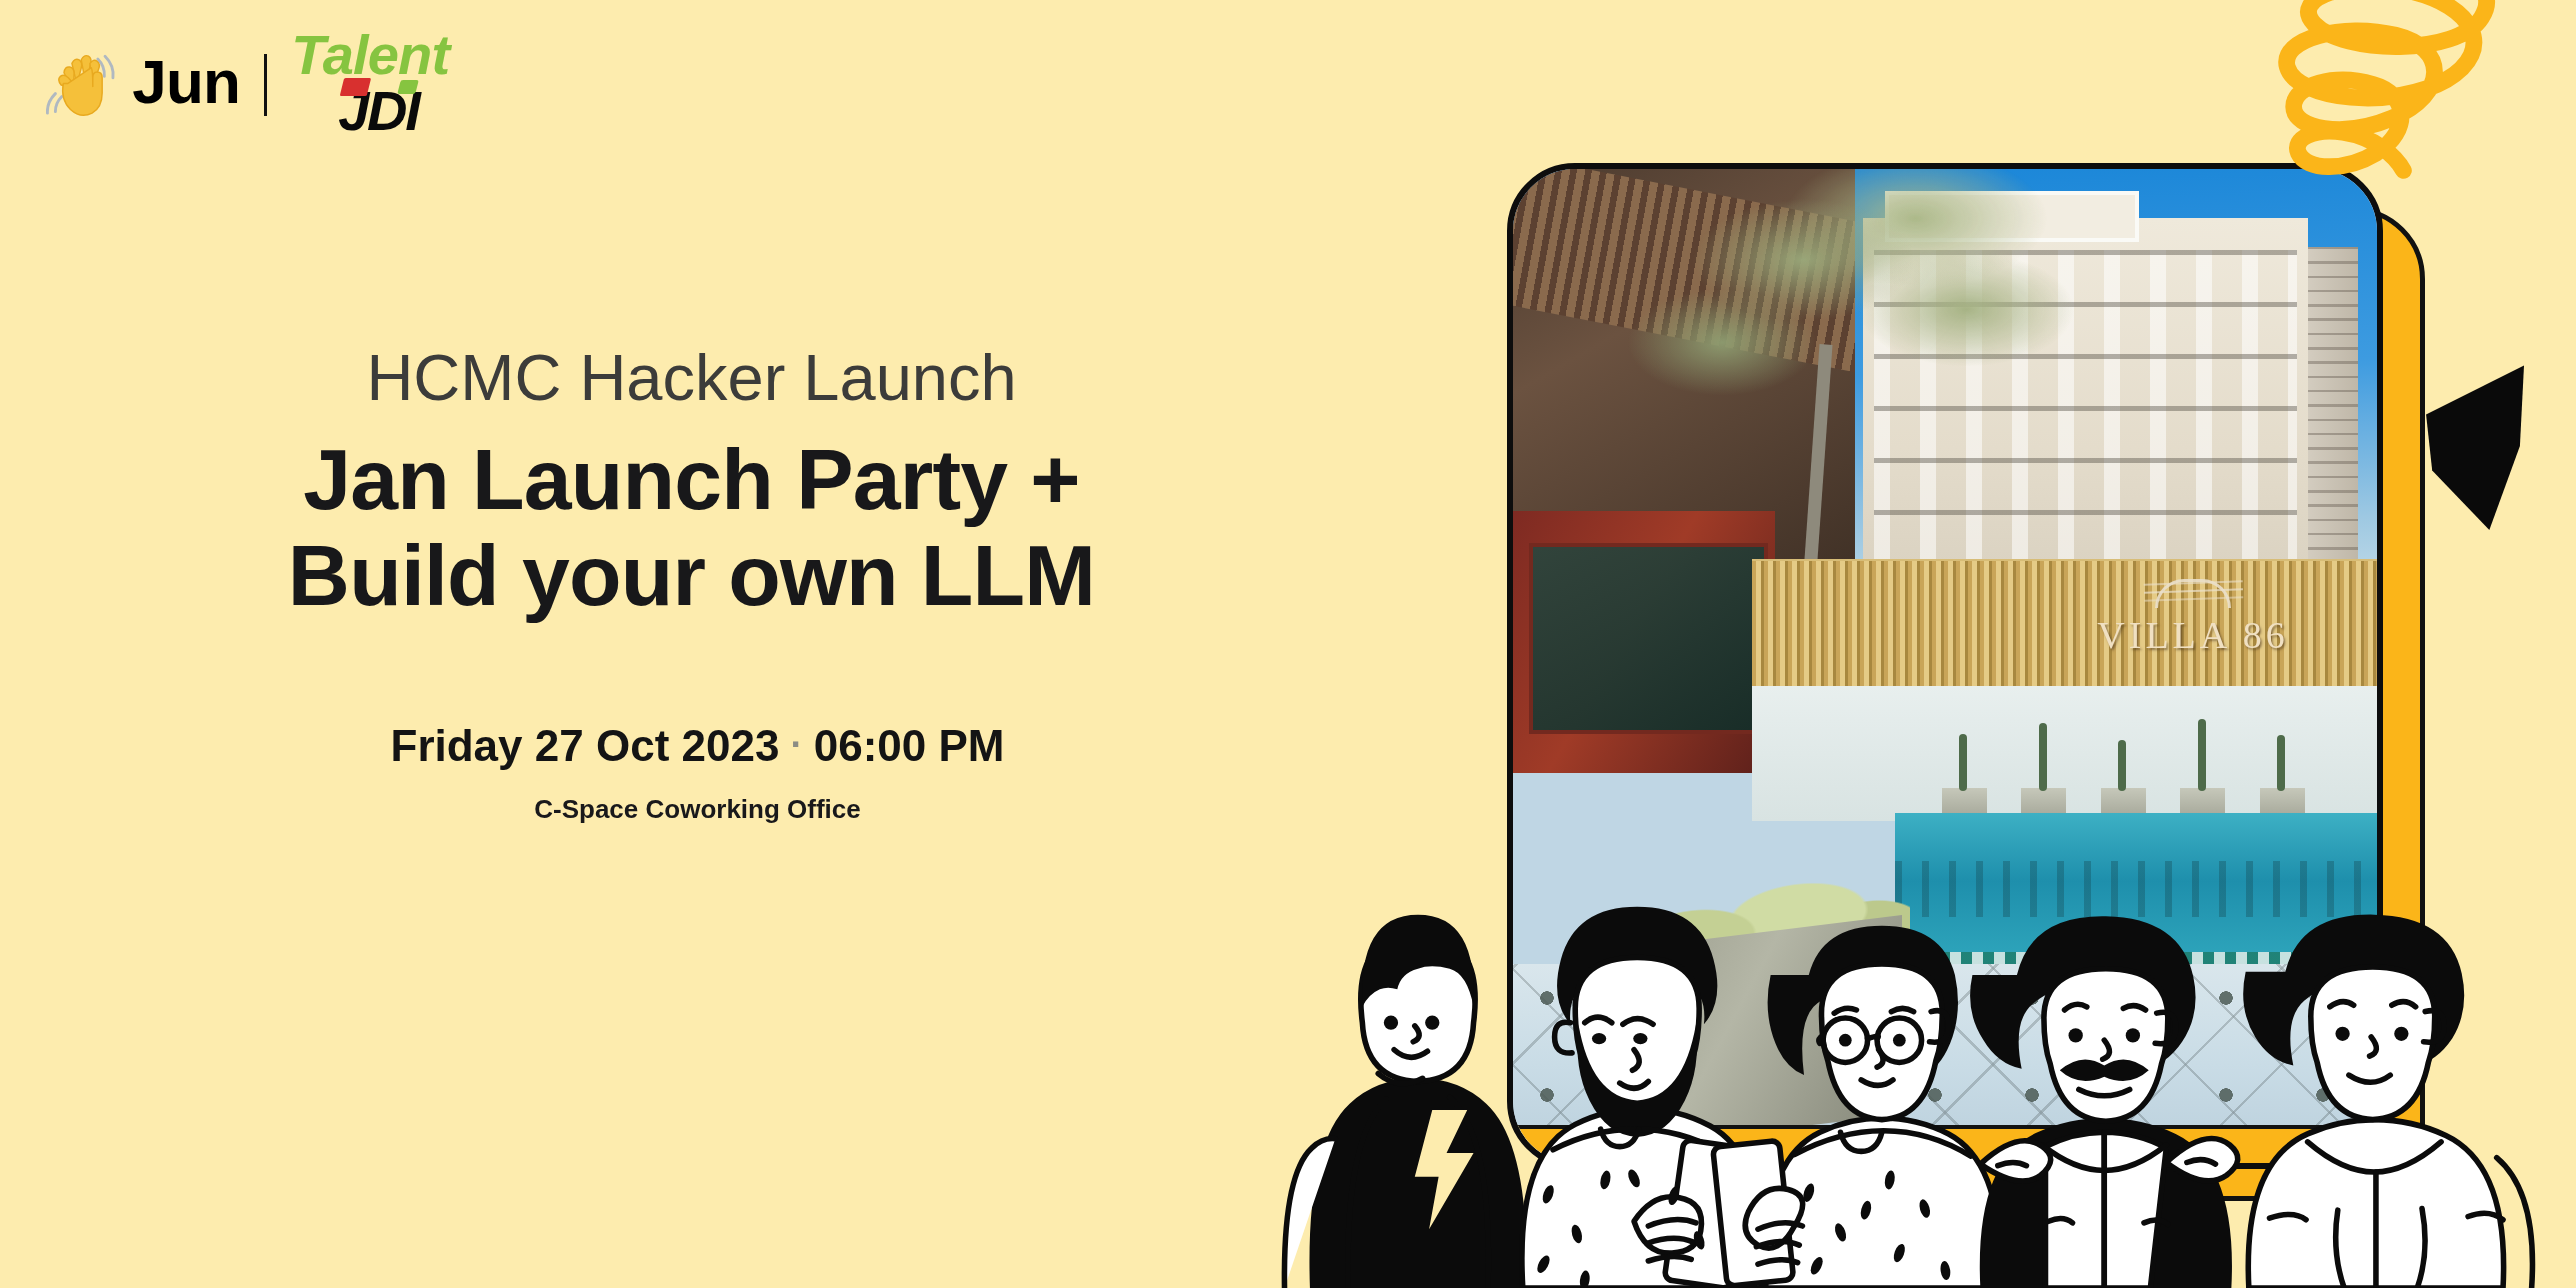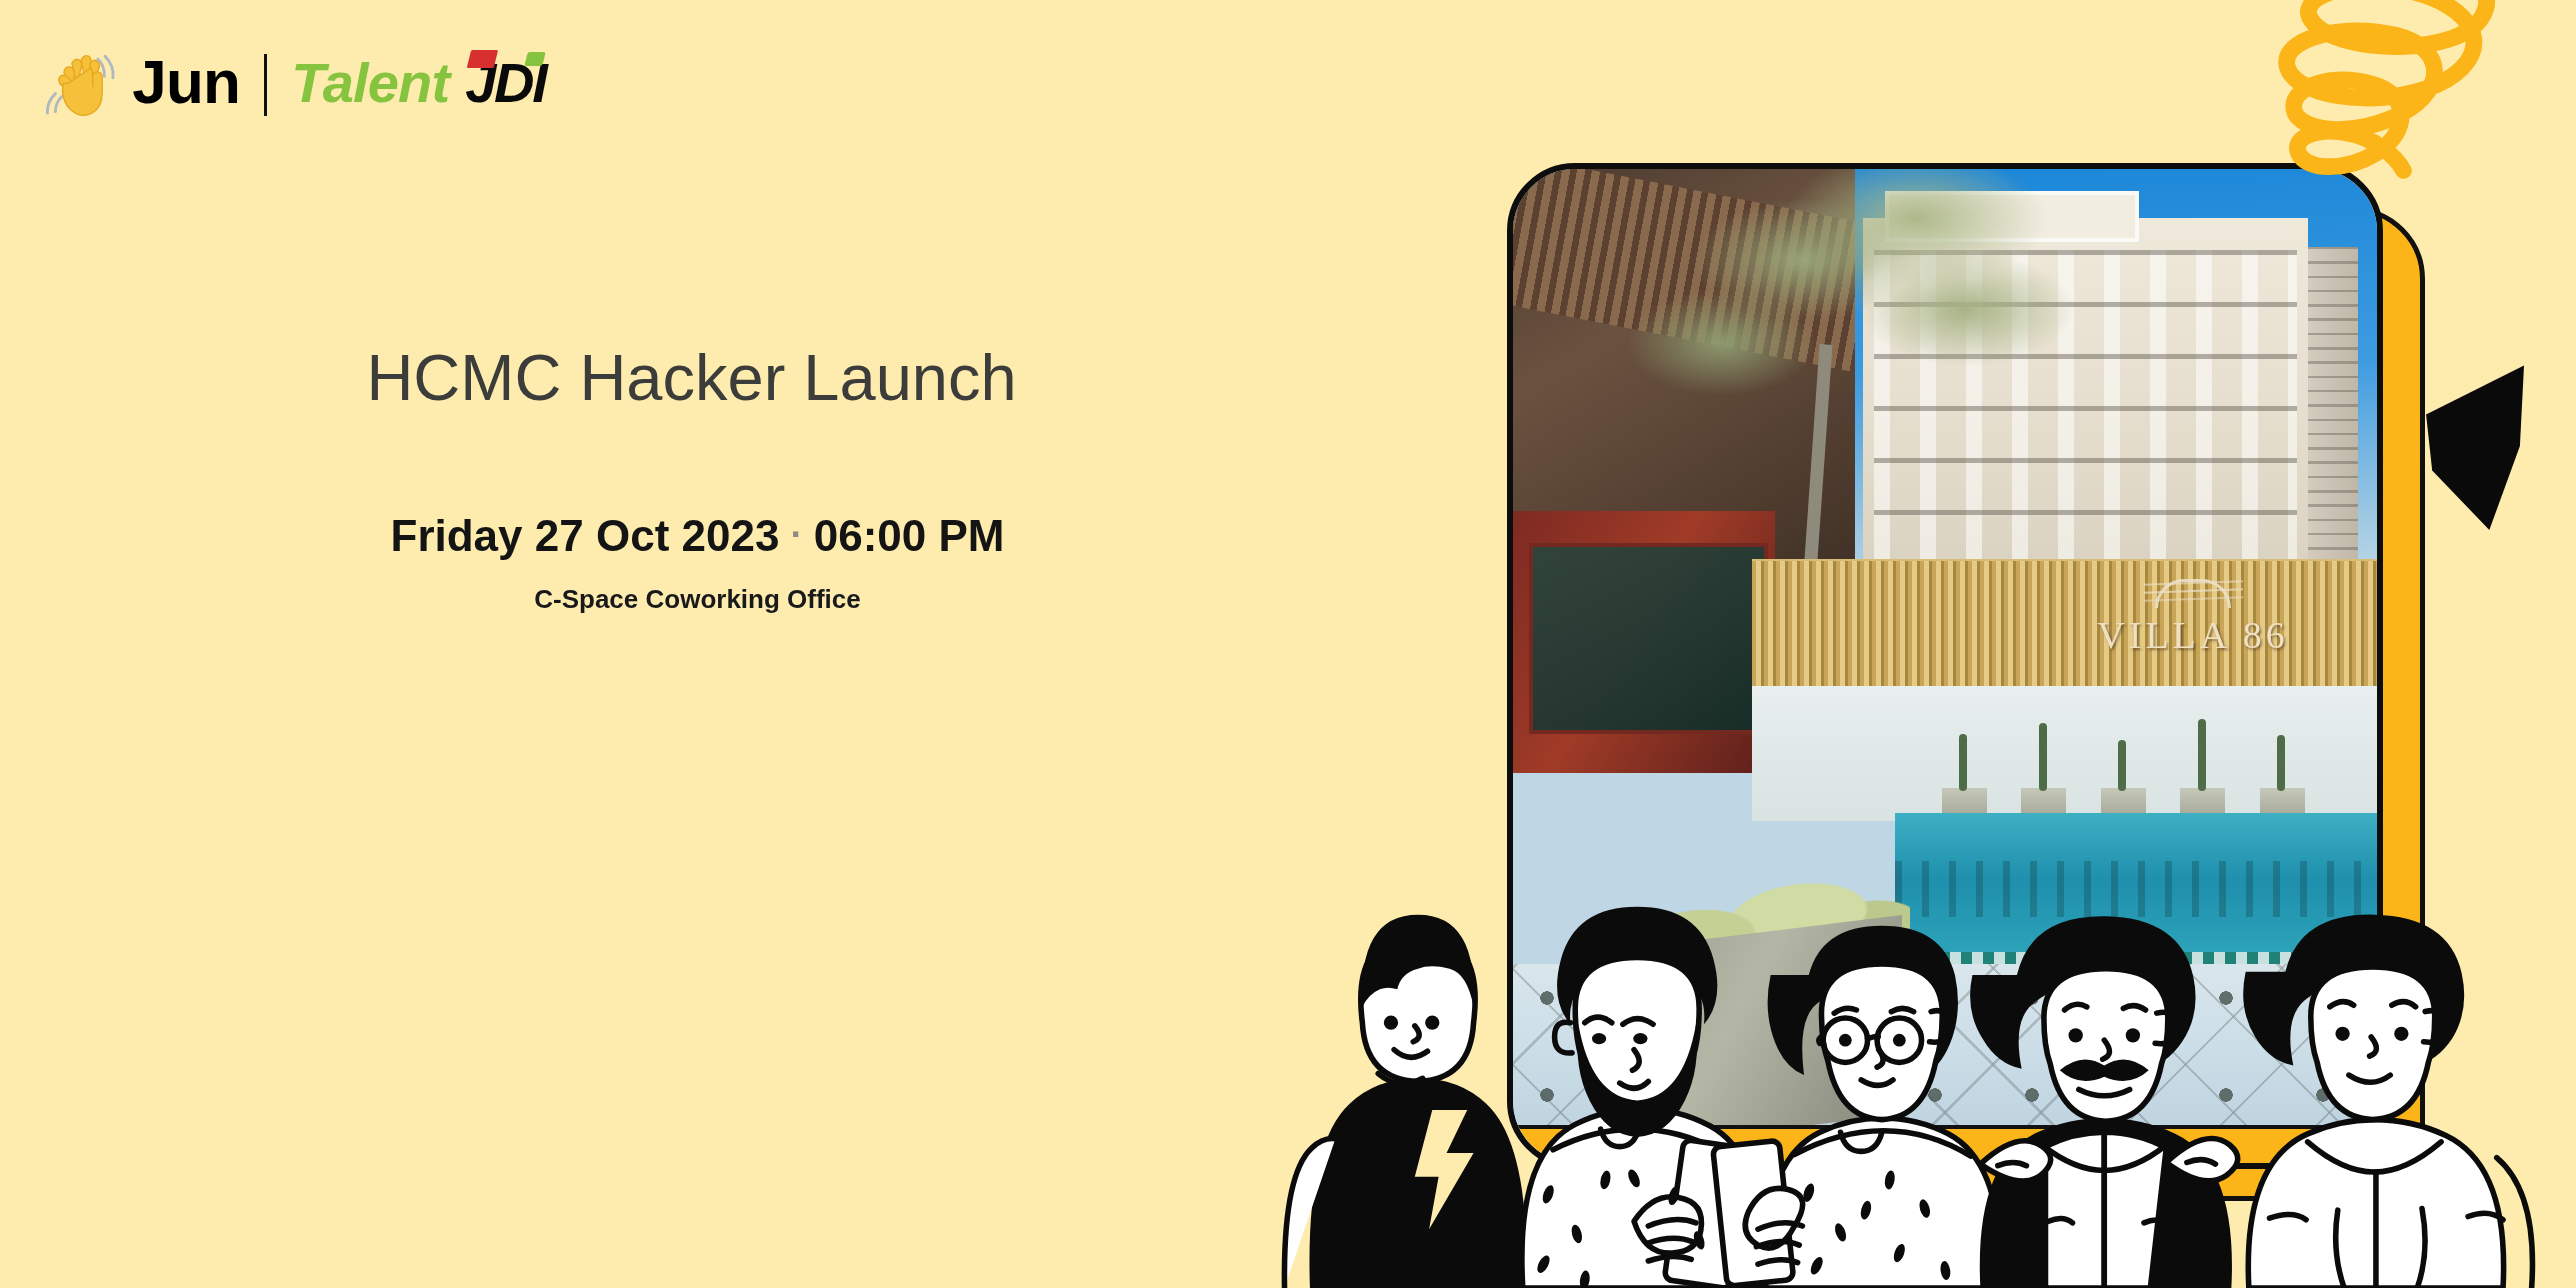--- a/index.html
+++ b/index.html
@@ -36,20 +36,21 @@
   .brand-sep{
     width:3.2px;
     height:62px;
     background:#111;
     margin:0 24px;
   }
   .talent-jdi{
     display:flex; align-items:center;
     position:relative;
     top:-1.6px;
+    flex-direction:column;
   }
   .talent-word{
     font-size:56px;
     font-weight:bold;
     font-style:italic;
     color:#86C440;
     letter-spacing:-0.8px;
     line-height:1;
   }
   .jdi-wrap{
@@ -452,20 +453,24 @@
       <span class="jdi-red"></span>
       <span class="jdi-green-dot"></span>
       <span class="jdi-word">JDI</span>
     </span>
   </span>
 </div>
 
 <div class="copy">
   <div class="eyebrow">HCMC Hacker Launch</div>
 
+  <div class="headline">
+    <div>Jan Launch Party +</div>
+    <div>Build your own LLM</div>
+  </div>
 
   <div class="meta">
     <div class="meta-when">
       <span>Friday 27 Oct 2023</span><span class="meta-dot">·</span><span>06:00 PM</span>
     </div>
     <div class="meta-where">
       <div>C-Space Coworking Office</div>
     </div>
   </div>
 </div>

